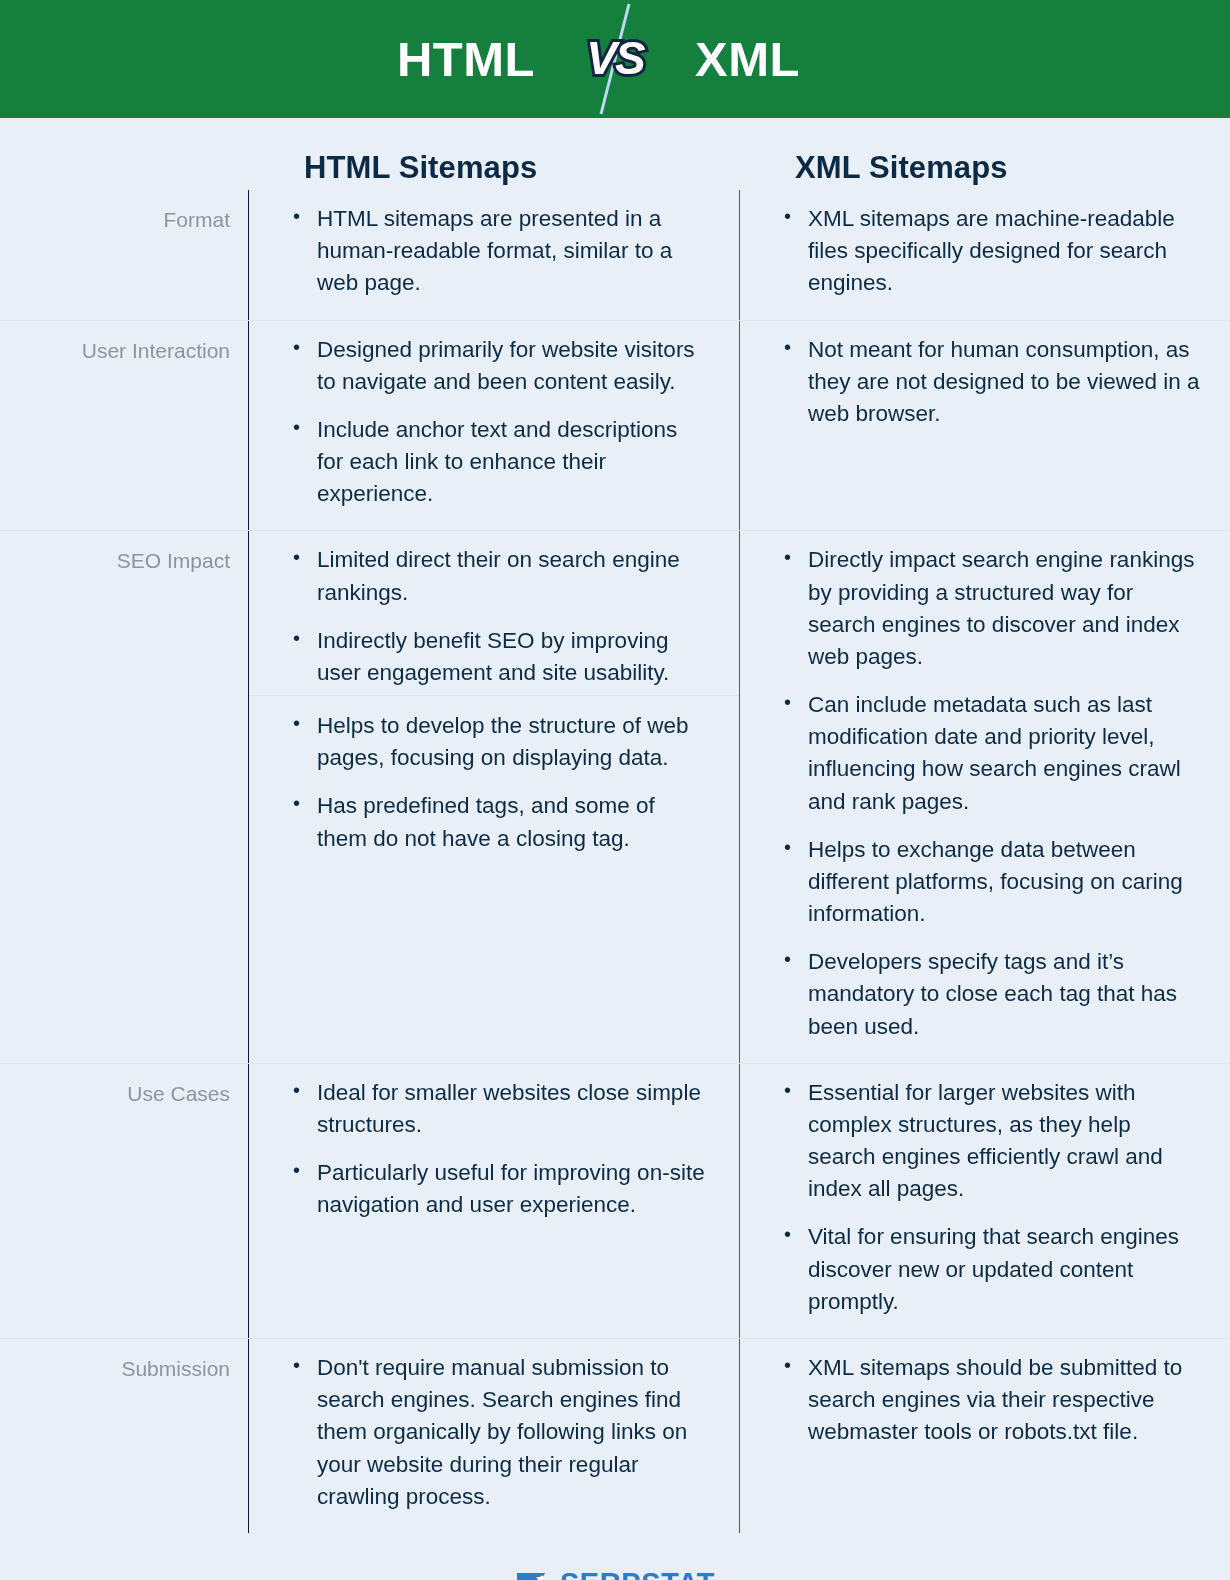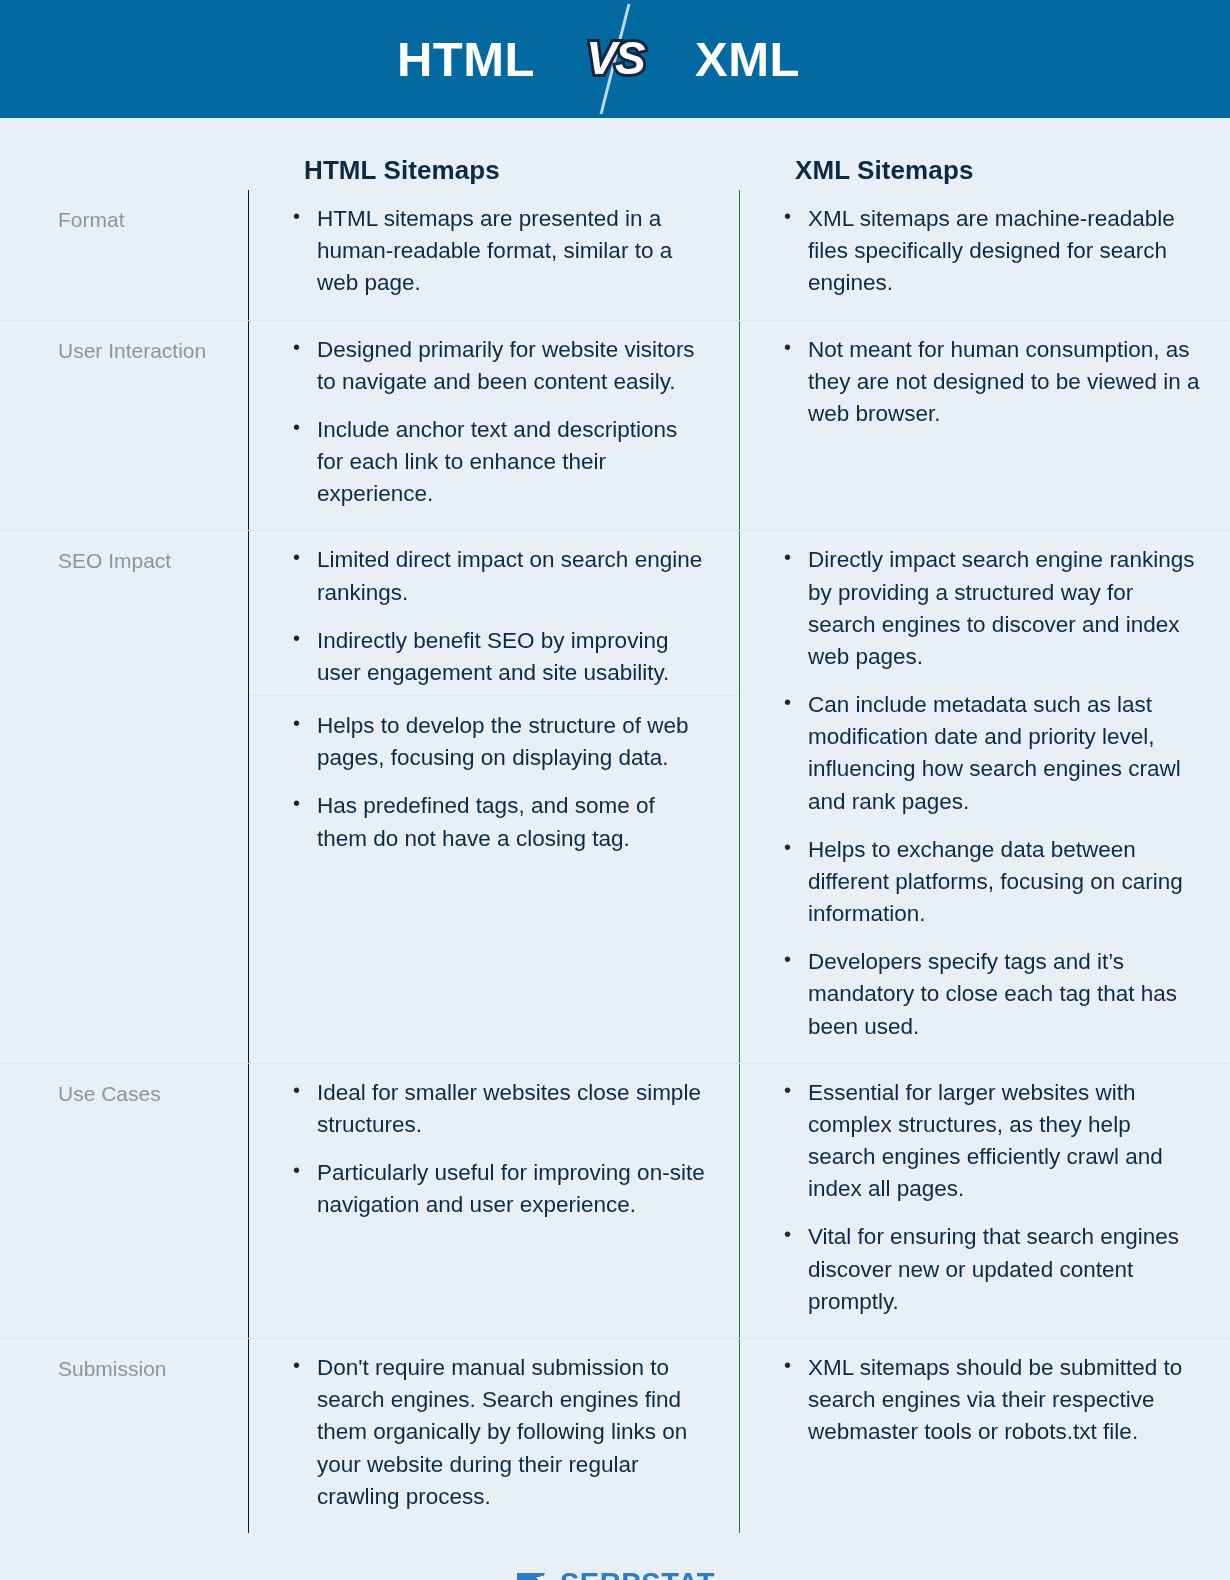--- a/index.html
+++ b/index.html
@@ -8,21 +8,21 @@
     width: 1230px;
     height: 1580px;
     background: #e9eff6;
     font-family: "Liberation Sans", sans-serif;
     overflow: hidden;
   }
 
   
   .header {
     height: 118px;
-    background: #0369a1;
+    background: #15803d;
     display: flex;
     align-items: center;
     justify-content: center;
     gap: 0px;
   }
   .header-title {
     color: #ffffff;
     font-size: 49px;
     font-weight: bold;
     letter-spacing: 0.5px;
@@ -50,41 +50,42 @@
   .col-heads {
     display: flex;
     height: 72px;
     align-items: flex-end;
     padding-bottom: 4px;
   }
   .ch-spacer { width: 248px; flex: 0 0 248px; }
   .ch-cell {
     flex: 1 1 0;
     padding-left: 56px;
-    font-size: 26px;
+    font-size: 31px;
     font-weight: bold;
     color: #0c2a45;
     letter-spacing: 0.1px;
   }
   .ch-cell.c2 { padding-left: 56px; }
 
   .row {
     display: flex;
     position: relative;
     border-top: 1px solid #dde5ee;
   }
   .row.first { border-top: none; }
 
   .row-label {
     flex: 0 0 248px;
     width: 248px;
     padding: 16px 18px 16px 58px;
     font-size: 21px;
     color: #8b95a1;
     line-height: 1.35;
+    text-align: right;
   }
 
   .cell {
     flex: 1 1 0;
     padding: 13px 30px 20px 40px;
     position: relative;
   }
   .cell.c1 { border-left: 1px solid #0f172a; }
   .cell.c2 { border-left: 1px solid #15803d; }
 
@@ -180,21 +181,21 @@
       <ul class="bullets">
         <li>Not meant for human consumption, as they are not designed to be viewed in a web browser.</li>
       </ul>
     </div>
   </div>
 
   <div class="row">
     <div class="row-label">SEO Impact</div>
     <div class="cell c1">
       <ul class="bullets">
-        <li>Limited direct impact on search engine rankings.</li>
+        <li>Limited direct their on search engine rankings.</li>
         <li>Indirectly benefit SEO by improving user engagement and site usability.</li>
       </ul>
       <div class="inner-sep"></div>
       <ul class="bullets">
         <li>Helps to develop the structure of web pages, focusing on displaying data.</li>
         <li>Has predefined tags, and some of them do not have a closing tag.</li>
       </ul>
     </div>
     <div class="cell c2">
       <ul class="bullets">

